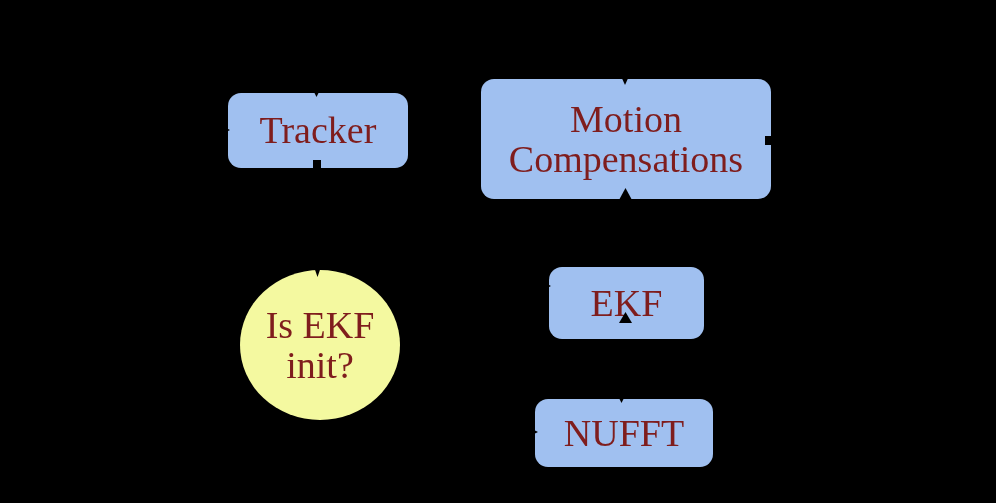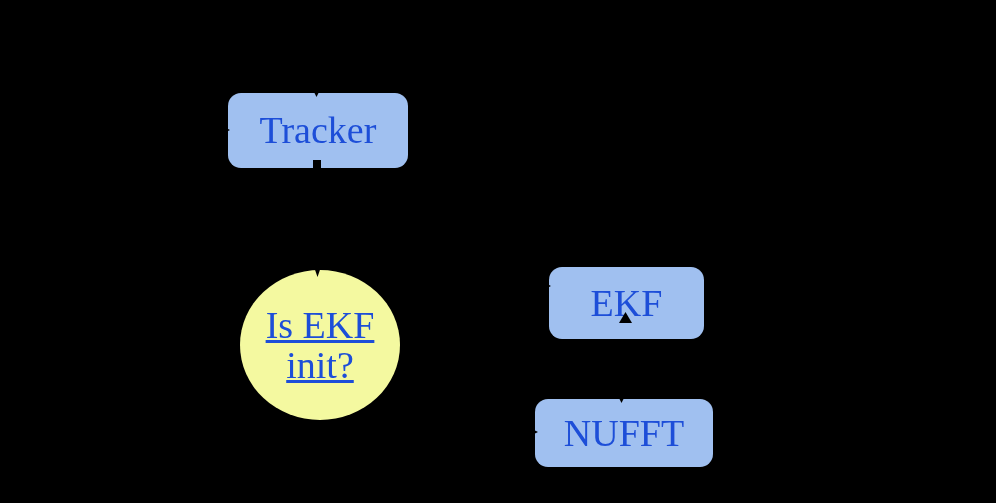--- a/index.html
+++ b/index.html
@@ -14,21 +14,21 @@
     background: #000000;
     overflow: hidden;
     font-family: "Liberation Serif", "DejaVu Serif", serif;
   }
   .node {
     position: absolute;
     display: flex;
     align-items: center;
     justify-content: center;
     text-align: center;
-    color: #1d4ed8;
+    color: #7f1d1d;
     line-height: 1.06;
     box-sizing: border-box;
     -webkit-font-smoothing: antialiased;
   }
   .node-box {
     background: #a0c0f0;
     border-radius: 13px;
   }
   .node-circle {
     background: #f4f9a0;
@@ -68,40 +68,44 @@
       <path d="M0 0 L9 0 L4.5 9 Z" fill="#000000"></path>
     </svg>
   </div>
 
   <div class="stub" style="left:313px; top:160px; width:8px; height:9px;">
     <svg width="8" height="9" viewBox="0 0 8 9">
       <rect x="0" y="0" width="8" height="9" fill="#000000"></rect>
     </svg>
   </div>
 
+  <div class="node node-box" style="left:481px; top:79px; width:290px; height:120px; font-size:38px;">
+    <span class="node-label">Motion
+Compensations</span>
+  </div>
 
   <div class="stub" style="left:620px; top:74px; width:10px; height:12px;">
     <svg width="10" height="12" viewBox="0 0 10 12">
       <path d="M0 0 L10 0 L5 11 Z" fill="#000000"></path>
     </svg>
   </div>
 
   <div class="stub" style="left:618px; top:188px; width:15px; height:14px;">
     <svg width="15" height="14" viewBox="0 0 15 14">
       <path d="M7.5 0 L14 12 L1 12 Z" fill="#000000"></path>
     </svg>
   </div>
 
   <div class="stub" style="left:765px; top:136px; width:9px; height:9px;">
     <svg width="9" height="9" viewBox="0 0 9 9">
       <rect x="0" y="0" width="9" height="9" fill="#000000"></rect>
     </svg>
   </div>
 
-  <div class="node node-circle" style="left:240px; top:270px; width:160px; height:150px; font-size:38px;text-decoration:underline;">
+  <div class="node node-circle" style="left:240px; top:270px; width:160px; height:150px; font-size:38px;">
     <span class="node-label">Is EKF
 init?</span>
   </div>
 
   <div class="stub" style="left:313px; top:264px; width:9px; height:14px;">
     <svg width="9" height="14" viewBox="0 0 9 14">
       <path d="M0 0 L9 0 L4.5 13 Z" fill="#000000"></path>
     </svg>
   </div>
 

